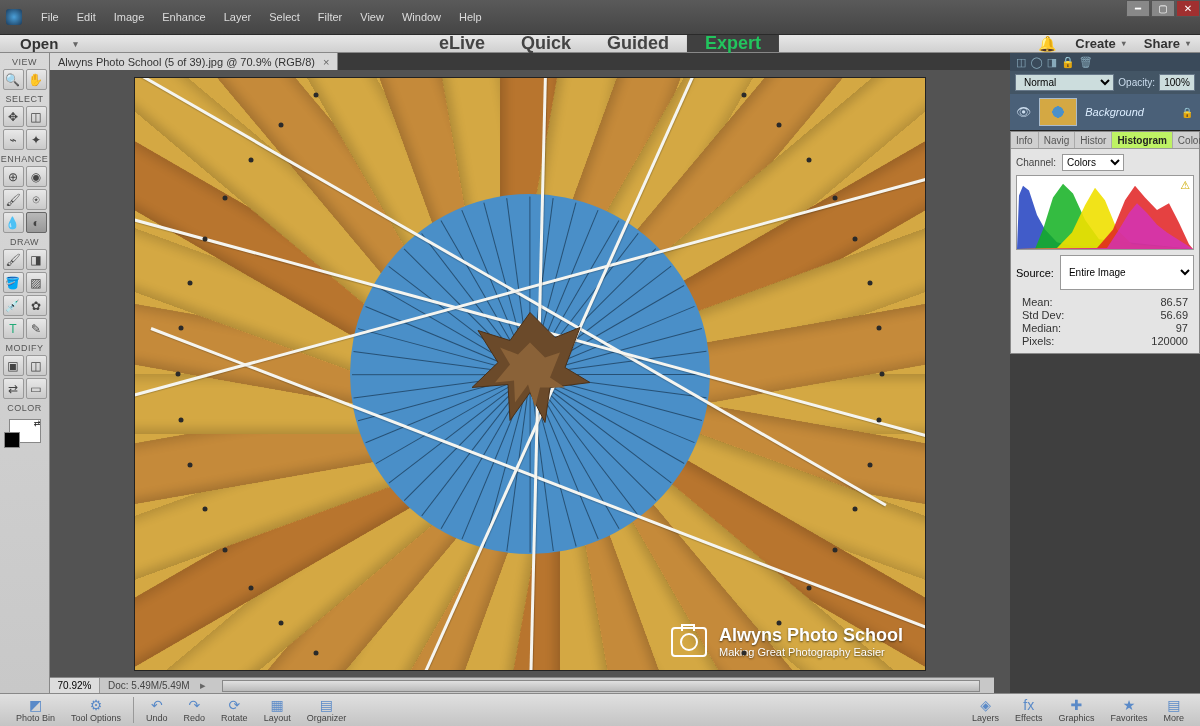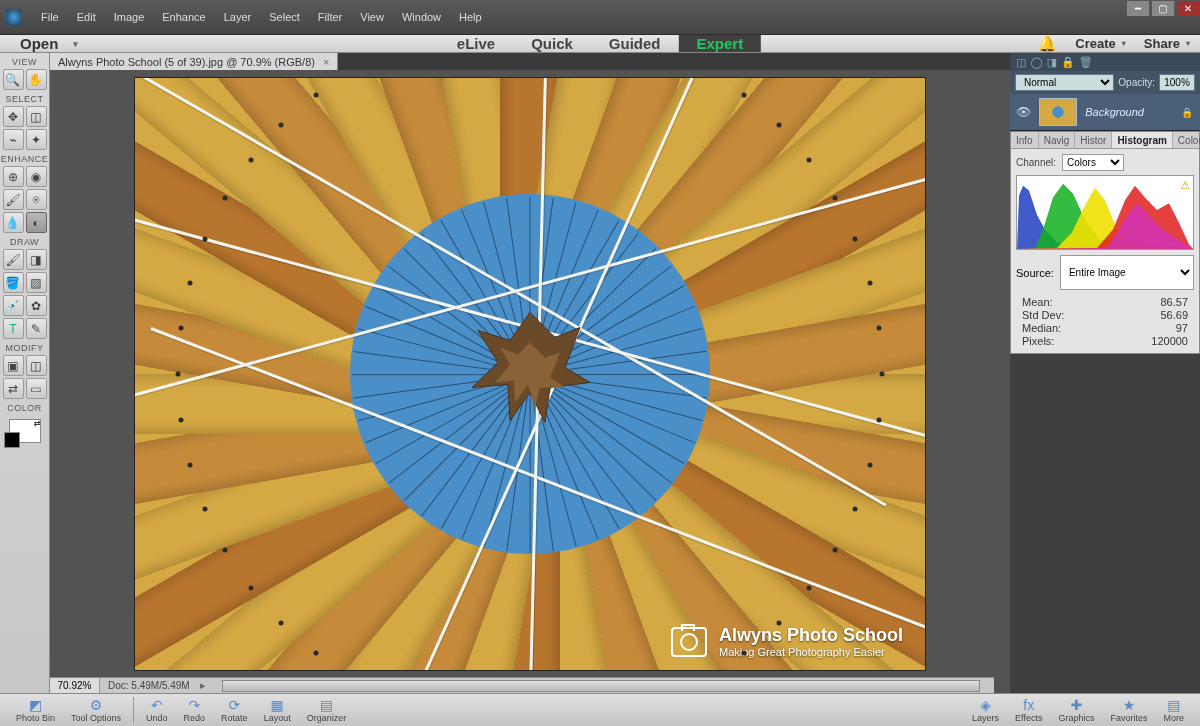--- a/index.html
+++ b/index.html
@@ -7,21 +7,21 @@
 .menubar{height:35px;background:linear-gradient(#5a5a5a,#454545);display:flex;align-items:center;padding:0 6px;color:#ddd;border-bottom:1px solid #2a2a2a}
 .app-icon{width:16px;height:16px;background:radial-gradient(circle,#4a9fd8,#1a3a5a);border-radius:3px;margin-right:10px}
 .menu-item{padding:0 9px;cursor:pointer}
 .window-ctrls{position:absolute;right:0;top:0;display:flex}
 .window-btn{width:24px;height:17px;background:#888;border:1px solid #555;display:flex;align-items:center;justify-content:center;color:#fff;font-size:10px;cursor:pointer;margin-left:1px}
 .window-btn.close{background:#a03030}
 .modebar{height:18px;background:linear-gradient(#e8e8e8,#d0d0d0);display:flex;align-items:center;border-bottom:1px solid #888;position:relative}
 .open-btn{font-size:15px;font-weight:bold;padding:0 20px;color:#333;display:flex;align-items:center}
 .open-btn::after{content:"▾";font-size:9px;margin-left:15px;color:#666}
 .mode-tabs{position:absolute;left:50%;transform:translateX(-50%);display:flex;height:100%}
-.mode-tab{padding:0 18px;display:flex;align-items:center;font-weight:bold;font-size:15px;color:#444;cursor:pointer}
+.mode-tab{padding:0 18px;display:flex;align-items:center;font-weight:bold;font-size:18px;color:#444;cursor:pointer}
 .mode-tab.active{background:#404040;color:#22c55e}
 .right-actions{position:absolute;right:10px;display:flex;align-items:center;gap:18px}
 .bell-icon{color:#4a90d8;font-size:15px}
 .action-link{font-weight:bold;font-size:13px;color:#333;display:flex;align-items:center;cursor:pointer}
 .action-link::after{content:"▾";font-size:8px;margin-left:6px;color:#666}
 .workspace{display:flex;height:640px}
 .toolbox{width:50px;background:linear-gradient(#d8d8d8,#c8c8c8);border-right:1px solid #888;display:flex;flex-direction:column;align-items:center;padding-top:2px}
 .tool-section-label{font-size:9px;color:#555;letter-spacing:.5px;margin:2px 0}
 .tool-row{display:flex;gap:2px;margin-bottom:2px}
 .tool-btn{width:21px;height:21px;background:linear-gradient(#e8e8e8,#cacaca);border:1px solid #999;border-radius:2px;display:flex;align-items:center;justify-content:center;cursor:pointer;font-size:12px;color:#444}
@@ -49,21 +49,21 @@
 .opacity-label{font-size:10px;color:#cde}
 .opacity-val{width:36px;height:17px;background:#cdd;border:1px solid #678;font-size:10px;text-align:center}
 .layer-item{display:flex;align-items:center;padding:4px 6px;gap:8px;background:#4a6078}
 .layer-eye{color:#cde;font-size:12px}
 .layer-thumb{width:38px;height:28px;background:radial-gradient(circle,#4a90c8 25%,#d4a843 26%);border:1px solid #abc}
 .layer-name{color:#def;font-style:italic;font-size:11px;flex:1}
 .layer-lock{color:#abc;font-size:10px}
 .tabs-panel{background:#e4e4e4;border:1px solid #888}
 .panel-tabs{display:flex;background:#d0d0d0;border-bottom:1px solid #999;height:17px}
 .ptab{padding:0 5px;font-size:10px;color:#555;display:flex;align-items:center;border-right:1px solid #aaa;cursor:pointer}
-.ptab.active{background:#e5e5e5;color:#222;font-weight:bold}
+.ptab.active{background:#bef264;color:#222;font-weight:bold}
 .hist-body{padding:5px}
 .channel-row{display:flex;align-items:center;gap:6px;margin-bottom:4px}
 .channel-row label{font-size:10px;color:#444}
 .channel-sel{width:62px;height:17px;background:#fff;border:1px solid #999;font-size:10px}
 .histogram{height:75px;background:#fff;border:1px solid #999;position:relative;overflow:hidden}
 .histogram .warn{position:absolute;right:3px;top:3px;color:#ca0;font-size:11px}
 .source-row{display:flex;align-items:center;gap:6px;margin-top:5px}
 .source-sel{flex:1;height:35px;background:#fff;border:1px solid #999;font-size:10px;padding:0 4px}
 .stats{display:flex;margin-top:6px;font-size:10px;color:#333}
 .stats-col{flex:1}

